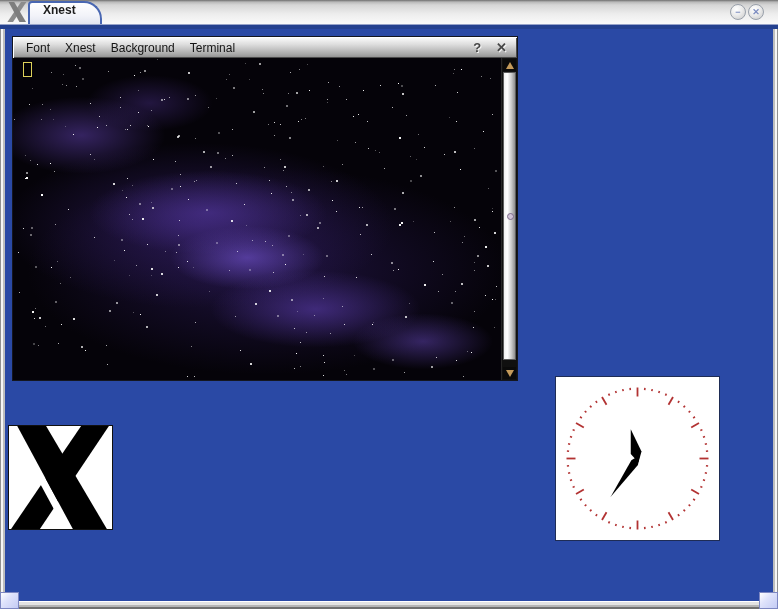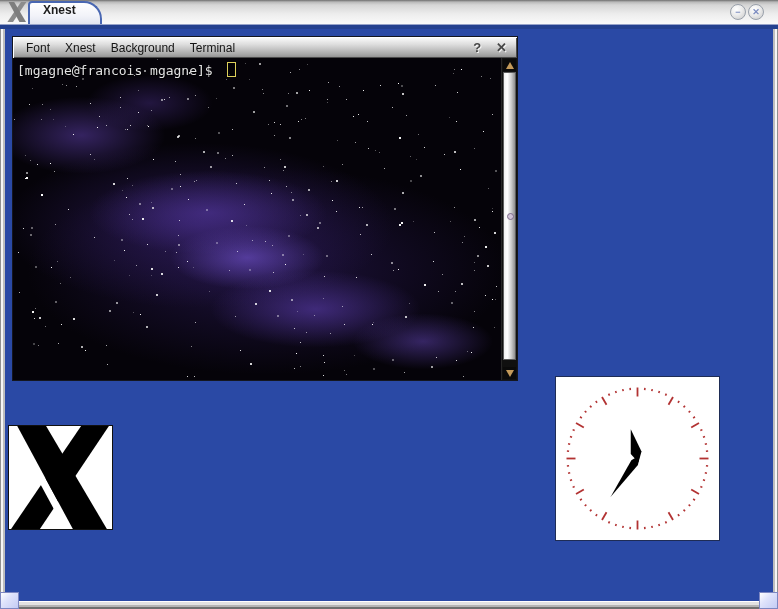--- a/index.html
+++ b/index.html
@@ -122,21 +122,20 @@
         <span class="mi">Xnest</span>
         <span class="mi">Background</span>
         <span class="mi">Terminal</span>
         <span class="mspace"></span>
         <span class="mglyph">?</span>
         <span class="mglyph">✕</span>
       </div>
       <div class="termbody">
         <div class="screen">
           <div class="promptline">
-            <span>[mgagne@francois mgagne]$</span>
             <span class="cursor"></span>
           </div>
         <i class="star" style="left: 98.25%; top: 47.64%; width: 1px; height: 1px; opacity: 0.83;"></i>
             <i class="star" style="left: 26.08%; top: 79.36%; width: 1px; height: 1px; opacity: 0.99;"></i>
             <i class="star" style="left: 96.74%; top: 73.58%; width: 1px; height: 1px; opacity: 0.86;"></i>
             <i class="star" style="left: 89.4%; top: 18.33%; width: 1px; height: 1px; opacity: 0.27;"></i>
             <i class="star" style="left: 32.47%; top: 40.24%; width: 2px; height: 2px; opacity: 0.37;"></i>
             <i class="star" style="left: 68.3%; top: 98.27%; width: 1px; height: 1px; opacity: 0.46;"></i>
             <i class="star" style="left: 27.6%; top: 21.12%; width: 1px; height: 1px; opacity: 0.99;"></i>
             <i class="star" style="left: 96.23%; top: 22.66%; width: 1px; height: 1px; opacity: 0.91;"></i>

